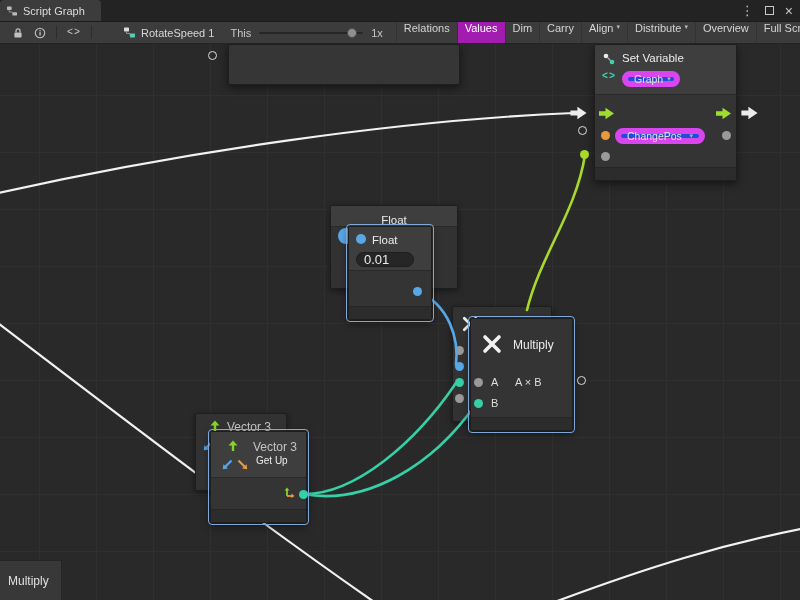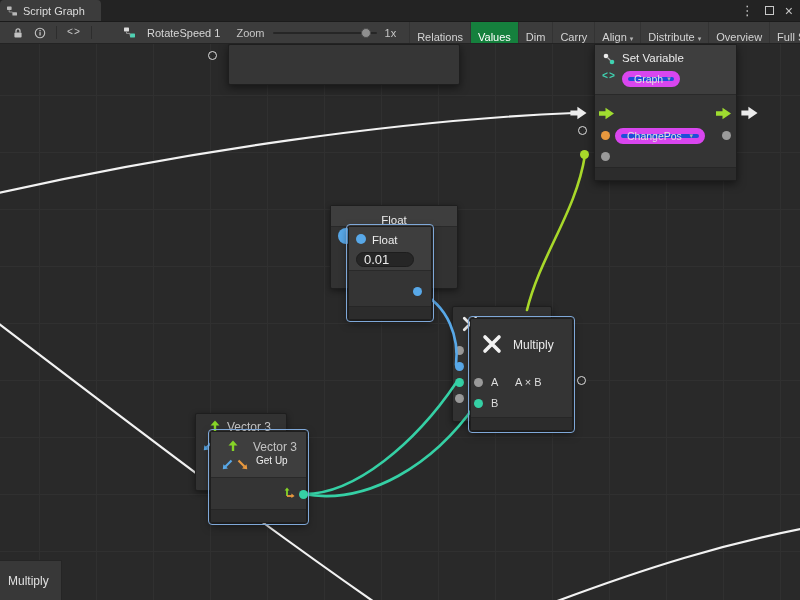--- a/index.html
+++ b/index.html
@@ -18,31 +18,31 @@
   .closex{font-size:14px;line-height:1}
 
   
   .toolbar{position:absolute;top:22px;left:0;width:800px;height:22px;background:#3c3c3c;
     border-bottom:1px solid #232323;display:flex;align-items:center;font-size:11px;color:#cfcfcf;
     white-space:nowrap;overflow:hidden}
   .toolbar .pad{width:7px;flex:0 0 auto}
   .ticon{display:flex;align-items:center;justify-content:center;flex:0 0 auto;padding:0 5px;height:100%}
   .sep{width:1px;height:13px;background:#2d2d2d;margin:0 5px;flex:0 0 auto}
   .codeic{font-family:"Liberation Mono",monospace;font-size:10px;color:#c8c8c8;letter-spacing:1px}
-  .graphname{display:flex;align-items:flex-end;gap:11px;margin-left:26px;flex:0 0 auto;color:#d6d6d6}
+  .graphname{display:flex;align-items:flex-end;gap:5px;margin-left:26px;flex:0 0 auto;color:#d6d6d6}
   .zoomwrap{display:flex;align-items:center;margin-left:16px;flex:0 0 auto}
   .zoomlabel{color:#c6c6c6;margin-right:8px}
   .zoomtrack{position:relative;width:104px;height:2px;background:#262626;border-radius:1px;flex:0 0 auto}
   .zoomhandle{position:absolute;top:-4px;left:88px;width:10px;height:10px;border-radius:50%;
     background:#8f8f8f;border:1px solid #4a4a4a}
   .zoomval{margin-left:8px;color:#c6c6c6}
   .btns{display:flex;align-items:stretch;height:100%;margin-left:13px;flex:0 0 auto}
-  .tbtn{display:flex;align-items:flex-end;gap:3px;padding:0 7px;border-left:1px solid #333;
+  .tbtn{display:flex;align-items:flex-start;gap:3px;padding:0 7px;border-left:1px solid #333;
     color:#d4d4d4;flex:0 0 auto;height:100%}
-  .tbtn.active{background:#15803d;color:#fff}
+  .tbtn.active{background:#a21caf;color:#fff}
   .tbtn .caret{font-size:7px;color:#b5b5b5;margin-top:1px}
 
   
   .canvas{position:absolute;top:44px;left:0;width:800px;height:556px;overflow:hidden;
     background-color:#292929;
     background-image:linear-gradient(#303030 1px,transparent 1px),
                      linear-gradient(90deg,#303030 1px,transparent 1px);
     background-size:57px 57px;background-position:-18px -6px}
   .wire-layer{position:absolute;top:0;left:0;pointer-events:none}
   .w-white{stroke:#f2f2f2;stroke-width:2.2;fill:none;stroke-linecap:round}
@@ -123,21 +123,21 @@
     <span class="graphname">
       <svg width="13" height="13" viewBox="0 0 13 13">
         <rect x="1" y="1.6" width="5" height="3.8" rx="0.6" fill="#dcdcdc"></rect>
         <rect x="7" y="7.6" width="5" height="3.8" rx="0.6" fill="#4fd1b3"></rect>
         <path d="M3.5 5.4 V7.4 H7 V9.5" stroke="#969696" fill="none" stroke-width="1"></path>
       </svg>
       <span>RotateSpeed 1</span>
     </span>
 
     <span class="zoomwrap">
-      <span class="zoomlabel">Zoom</span>
+      <span class="zoomlabel">This</span>
       <span class="zoomtrack">
         <span class="zoomhandle"></span>
       </span>
       <span class="zoomval">1x</span>
     </span>
 
     <span class="btns">
       <span class="tbtn">
           <span>Relations</span>
         </span>

